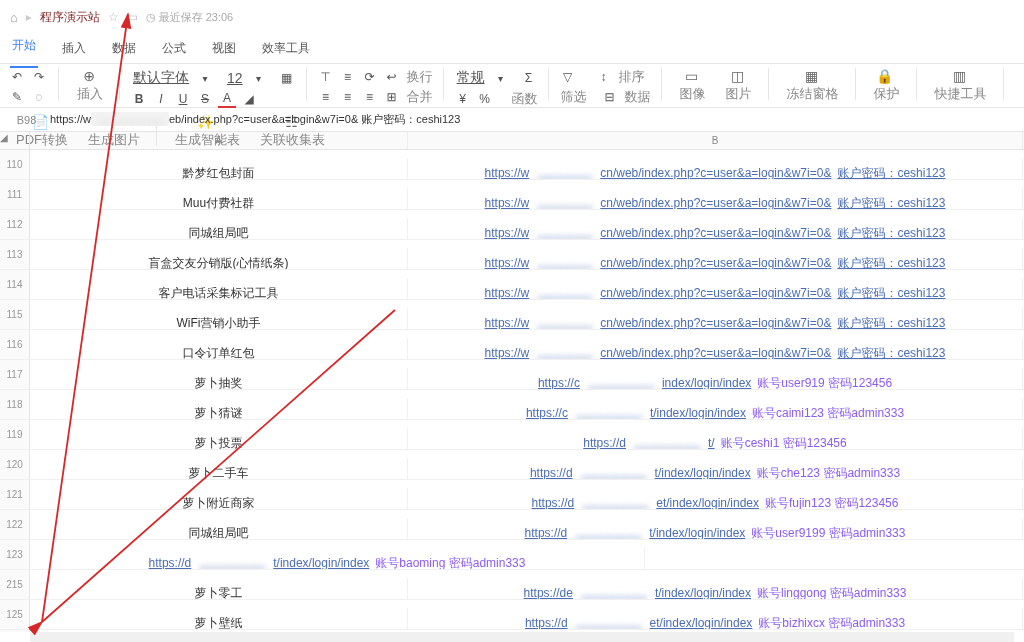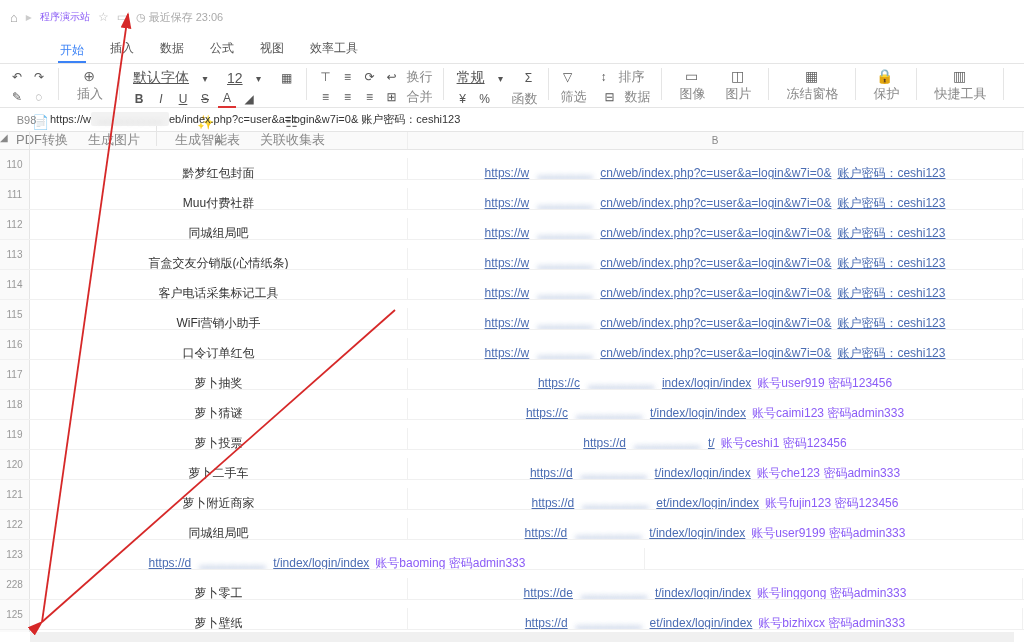--- a/index.html
+++ b/index.html
@@ -1,27 +1,27 @@
 <!DOCTYPE html>
 <html><head>
 <meta charset="utf-8">
 <style>
 * { margin: 0; padding: 0; box-sizing: border-box; }
 body { font-family: "Microsoft YaHei", Arial, sans-serif; font-size: 12px; color: #333; background: #fff; width: 1024px; height: 642px; overflow: hidden; position: relative; }
 
 .titlebar { display: flex; align-items: center; height: 34px; padding: 0 10px; gap: 8px; }
 .titlebar .home { color: #999; font-size: 13px; }
-.titlebar .title { font-size: 10px; color: #8b5cf6; font-family: Liberation Serif, serif; }
+.titlebar .title { font-size: 12px; color: #7f1d1d; font-family: Liberation Serif, serif; }
 .titlebar .star, .titlebar .folder { color: #bbb; font-size: 12px; }
 .titlebar .saved { color: #aaa; font-size: 11px; }
 .titlebar .sep { color: #ccc; }
 
 .menutabs { display: flex; align-items: center; height: 30px; padding: 0 10px; gap: 22px; border-bottom: 1px solid #e5e5e5; }
 .menutabs .tab { font-size: 12px; color: #555; cursor: pointer; padding: 0 2px; }
-.menutabs .tab.active { color: #3b82f6; border-bottom: 2px solid #3b82f6; padding-bottom: 2px; margin-bottom: -7px; margin-left: 48px; }
+.menutabs .tab.active { color: #3b82f6; border-bottom: 2px solid #3b82f6; padding-bottom: 12px; margin-bottom: -7px; }
 
 .toolbar { display: flex; align-items: flex-start; height: 44px; padding: 4px 8px 0 8px; gap: 6px; border-bottom: 1px solid #e5e5e5; color: #666; flex-wrap: wrap; }
 .tb-group { display: flex; flex-direction: column; gap: 2px; }
 .tb-row { display: flex; align-items: center; gap: 4px; }
 .tb-btn { width: 18px; height: 18px; display: inline-flex; align-items: center; justify-content: center; font-size: 12px; color: #555; cursor: pointer; }
 .tb-btn.small { font-size: 10px; }
 .tb-lbl { font-size: 13px; color: #888; margin-left: 2px; }
 .tb-sel { font-size: 14px; color: #555; padding: 1px 3px; border: none; text-decoration: underline; }
 .tb-divider { width: 1px; height: 32px; background: #e5e5e5; margin: 0 4px; }
 .tb-stack { display: flex; flex-direction: column; align-items: center; font-size: 10px; color: #666; gap: 1px; padding: 0 6px; }
@@ -282,21 +282,21 @@
       <div class="row">
         <div class="rownum">122</div>
         <div class="cell cell-a">同城组局吧</div>
         <div class="cell cell-b"><span class="link">https://d</span><span class="blur">………………</span><span class="link">t/index/login/index</span><span class="acct2">账号user9199  密码admin333</span></div>
       </div>
       <div class="row">
         <div class="rownum">123</div>
         <div class="cell cell-b"><span class="link">https://d</span><span class="blur">………………</span><span class="link">t/index/login/index</span><span class="acct2">账号baoming  密码admin333</span></div>
       </div>
       <div class="row">
-        <div class="rownum">228</div>
+        <div class="rownum">215</div>
         <div class="cell cell-a">萝卜零工</div>
         <div class="cell cell-b"><span class="link">https://de</span><span class="blur">………………</span><span class="link">t/index/login/index</span><span class="acct2">账号linggong  密码admin333</span></div>
       </div>
       <div class="row">
         <div class="rownum">125</div>
         <div class="cell cell-a">萝卜壁纸</div>
         <div class="cell cell-b"><span class="link">https://d</span><span class="blur">………………</span><span class="link">et/index/login/index</span><span class="acct2">账号bizhixcx  密码admin333</span></div>
       </div>
       <div class="row">
         <div class="rownum">126</div>

